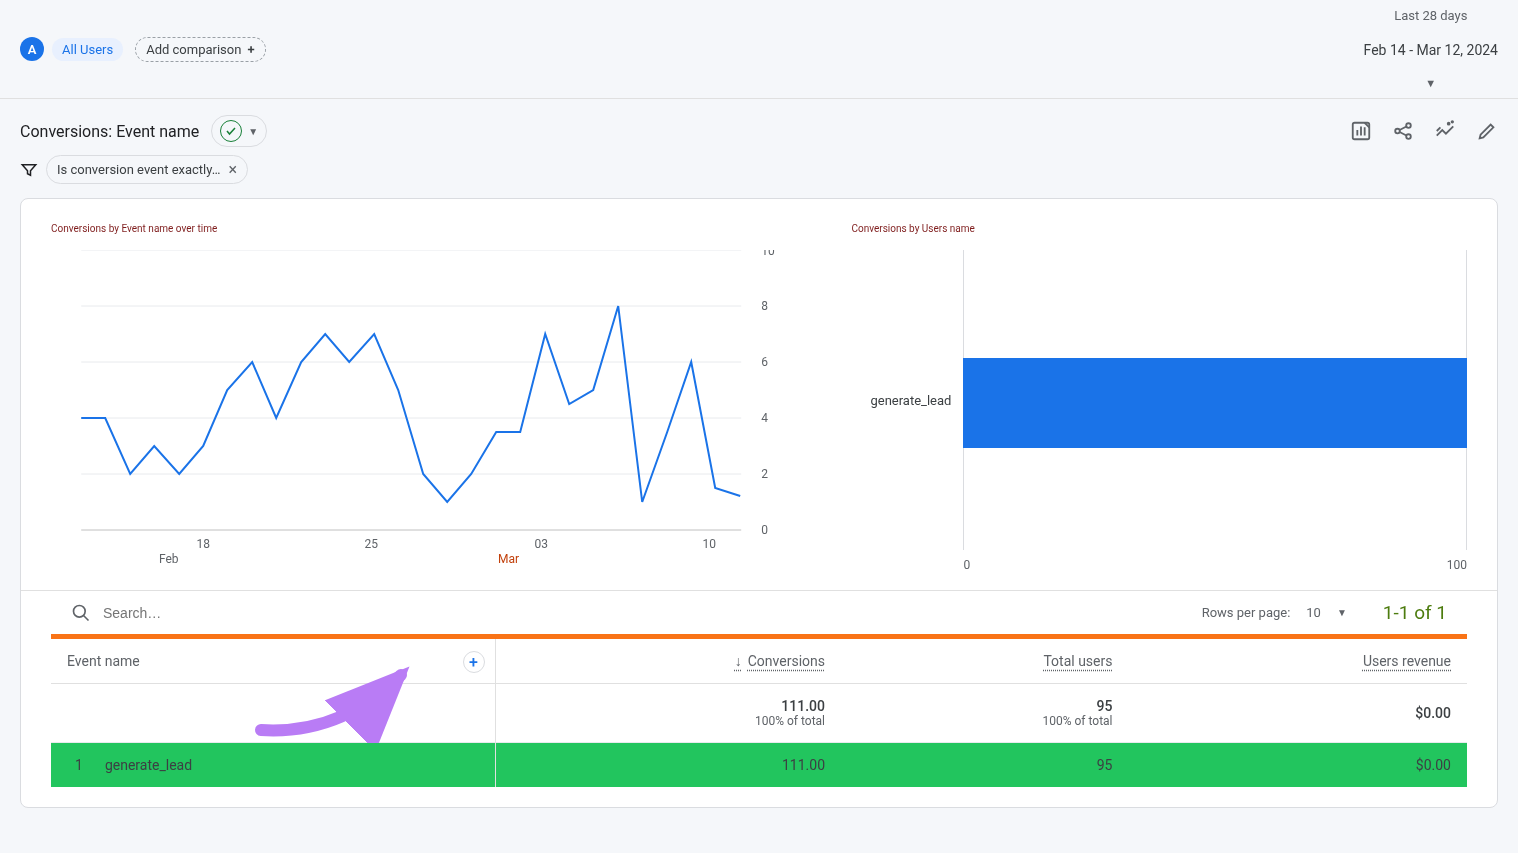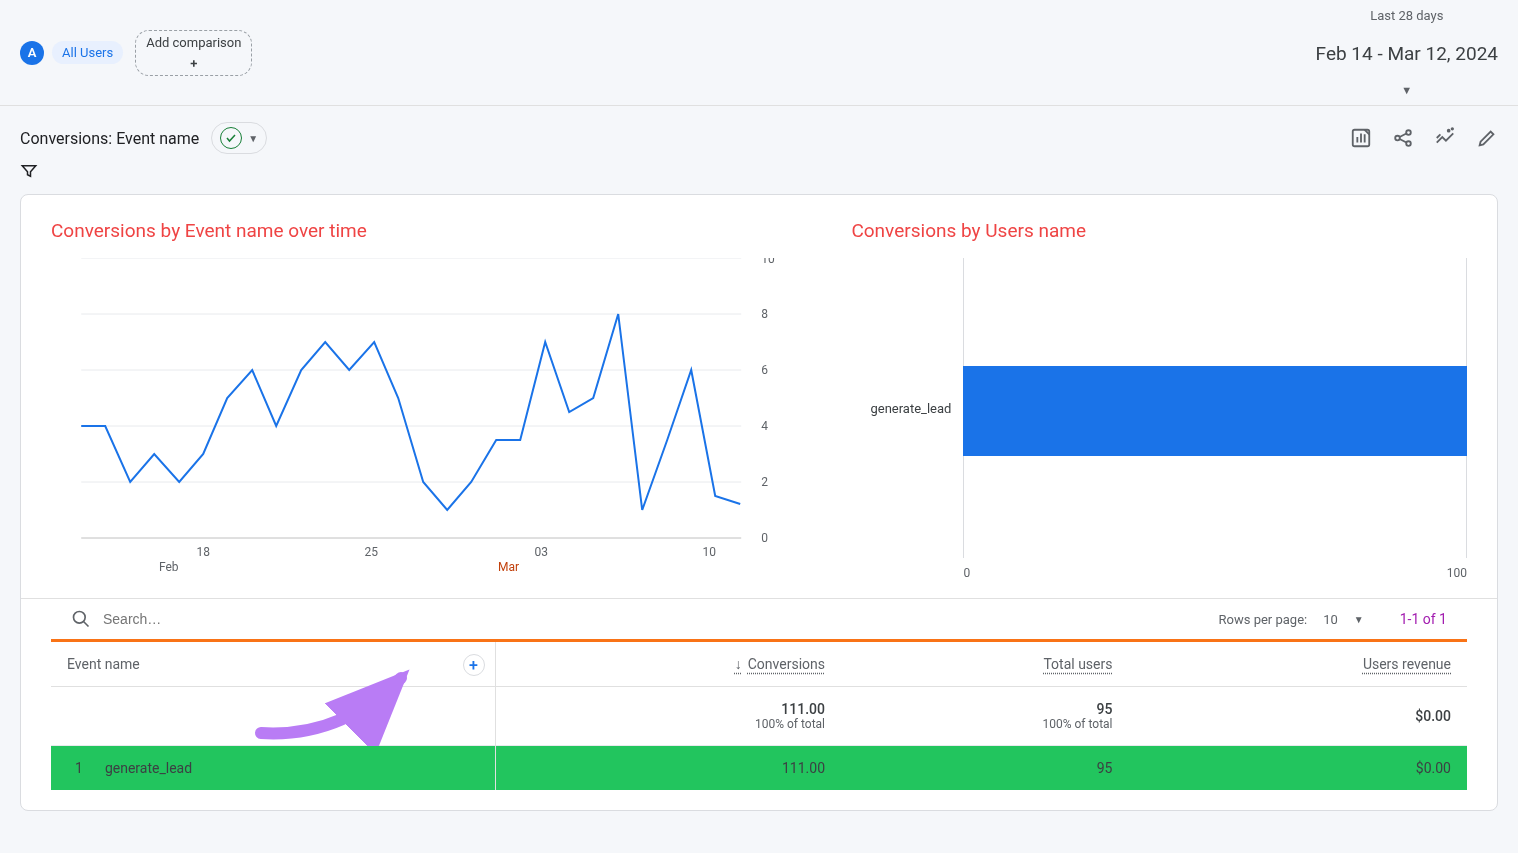--- a/index.html
+++ b/index.html
@@ -1,52 +1,52 @@
 <!DOCTYPE html>
 <html><head>
 <meta charset="utf-8">
 <style>
 * { box-sizing: border-box; margin: 0; padding: 0; }
 body { font-family: Roboto, Arial, sans-serif; background: #f5f7fa; color: #1f1f1f; font-size: 14px; }
 .topbar { display:flex; align-items:center; padding:8px 20px; border-bottom:1px solid #e0e0e0; background:#f5f7fa; }
 .badge-a { width:24px; height:24px; border-radius:50%; background:#1a73e8; color:#fff; display:flex; align-items:center; justify-content:center; font-weight:600; font-size:13px; margin-right:8px;}
 .all-users { color:#1a73e8; background:#e8f0fe; padding:4px 10px; border-radius:14px; font-size:13px; margin-right:12px;}
-.add-comp { border:1px dashed #9aa0a6; border-radius:14px; padding:4px 10px; font-size:13px; display:flex; align-items:center; gap:6px; color:#3c4043; cursor:pointer;flex-direction:column;}
+.add-comp { border:1px dashed #9aa0a6; border-radius:14px; padding:4px 10px; font-size:13px; display:flex; align-items:center; gap:6px; color:#3c4043; cursor:pointer;}
 .add-comp .plus { font-weight:600; }
 .date-area { margin-left:auto; display:flex; align-items:center; gap:19px; color:#5f6368; font-size:13px;flex-direction:column;}
-.date-range { color:#3c4043; font-size:19px; }
+.date-range { color:#3c4043; font-size:14px; }
 .title-row { display:flex; align-items:center; padding:16px 20px 8px; }
 .page-title { font-size:16px; font-weight:400; color:#202124; margin-right:12px;}
 .check-badge { width:22px; height:22px; border-radius:50%; border:1.5px solid #188038; display:flex; align-items:center; justify-content:center; margin-right:6px;}
 .check-badge svg { width:12px; height:12px; }
 .title-drop { display:flex; align-items:center; border:1px solid #dadce0; border-radius:18px; padding:4px 8px;}
 .action-icons { margin-left:auto; display:flex; gap:20px; color:#5f6368; }
 .action-icons svg { width:22px; height:22px; cursor:pointer; }
 .filter-row { display:flex; align-items:center; padding:0 20px 14px; gap:8px;}
 .filter-row svg { width:18px; height:18px; }
 .filter-chip { border:1px solid #dadce0; border-radius:16px; padding:4px 10px; font-size:13px; display:flex; align-items:center; gap:8px; color:#3c4043;}
 .filter-chip .x { font-size:16px; color:#5f6368; cursor:pointer; }
 .card { margin:0 20px 24px; border:1px solid #dadce0; border-radius:8px; background:#fff; }
 .charts-row { display:flex; padding:24px 30px 0; gap:40px; }
 .chart-left { flex:1.05; }
 .chart-right { flex:0.85; }
-.chart-title { font-size:19px; color:#ef4444; margin-bottom:16px; }
+.chart-title { font-size:10px; color:#7f1d1d; margin-bottom:16px; }
 .line-chart { height:300px; position:relative; }
 .bar-chart { height:300px; position:relative; display:flex; align-items:center; }
 .bar-cat-label { font-size:13px; color:#3c4043; margin-right:12px; text-align:right; width:100px;}
 .bar-track { position:relative; flex:1; height:300px; }
 .bar-fill { position:absolute; left:0; top:108px; height:90px; background:#1a73e8; }
 .bar-axis-bottom { position:absolute; left:0; right:0; bottom:-22px; display:flex; justify-content:space-between; font-size:12px; color:#5f6368;}
 .the-bar-axis-top-line { position:absolute; top:0; bottom:0; left:0; width:1px; background:#dadce0;}
 .the-bar-axis-right-line { position:absolute; top:0; bottom:0; right:0; width:1px; background:#dadce0;}
 .divider { border-top:1px solid #e0e0e0; margin:40px 0 0;}
-.search-row { display:flex; align-items:center; padding:10px 20px; color:#5f6368; gap:12px; border-bottom:3px solid #f97316; margin:0 30px;}
+.search-row { display:flex; align-items:center; padding:10px 20px; color:#5f6368; gap:12px; border-bottom:5px solid #f97316; margin:0 30px;}
 .search-row input { border:none; outline:none; font-size:14px; flex:1; background:transparent;}
 .rows-pp { margin-left:auto; display:flex; align-items:center; gap:16px; color:#5f6368; font-size:13px;}
-.page-info { color:#a21caf; font-size:14px; margin-left:20px;}
+.page-info { color:#4d7c0f; font-size:19px; margin-left:20px;}
 table.data { width:calc(100% - 60px); margin:0 30px 20px; border-collapse:collapse; }
 table.data th, table.data td { text-align:right; padding:14px 16px; font-size:14px; color:#3c4043;}
 table.data th { font-weight:400; border-bottom:1px solid #e0e0e0; color:#5f6368;}
 table.data th.sort, table.data th.metric { text-decoration:underline dotted; text-underline-offset:4px; }
 table.data td.evt, table.data th.evt { text-align:left; }
 .th-inner { display:flex; align-items:center; gap:6px; justify-content:flex-end;}
 .plus-btn { width:22px; height:22px; border:1px solid #dadce0; border-radius:50%; display:inline-flex; align-items:center; justify-content:center; color:#1a73e8; font-size:16px; font-weight:500;}
 .total-row td { font-weight:500; color:#202124; }
 .total-row .sub { font-weight:400; font-size:12px; color:#5f6368; display:block; }
 tr.data-row td { border-top:1px solid #e8eaed; background:#22c55e;}
@@ -101,20 +101,24 @@
     <svg viewBox="0 0 24 24" fill="none" stroke="#5f6368" stroke-width="2">
         <path d="M4 20l4-1 11-11-3-3L5 16l-1 4z"></path>
       </svg>
   </div>
 </div>
 
 <div class="filter-row">
   <svg viewBox="0 0 24 24" fill="none" stroke="#202124" stroke-width="2">
       <path d="M3 5h18l-7 8v6l-4-2v-4L3 5z"></path>
     </svg>
+  <div class="filter-chip">
+    <span>Is conversion event exactly…</span>
+    <span class="x">×</span>
+  </div>
 </div>
 
 <div class="card">
   <div class="charts-row">
 
     <div class="chart-left">
       <div class="chart-title">Conversions by Event name over time</div>
       <div class="line-chart">
         <svg viewBox="0 0 700 300" width="100%" height="300">
 

